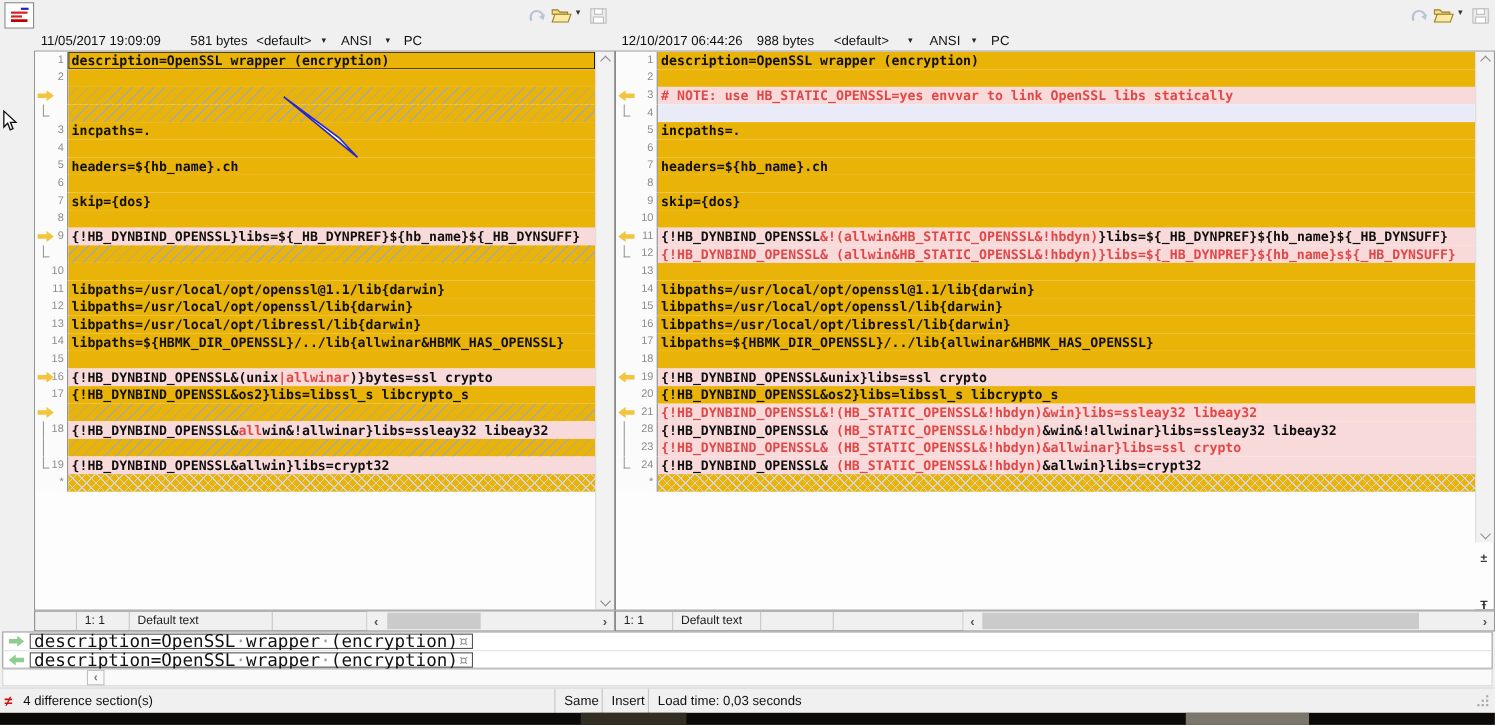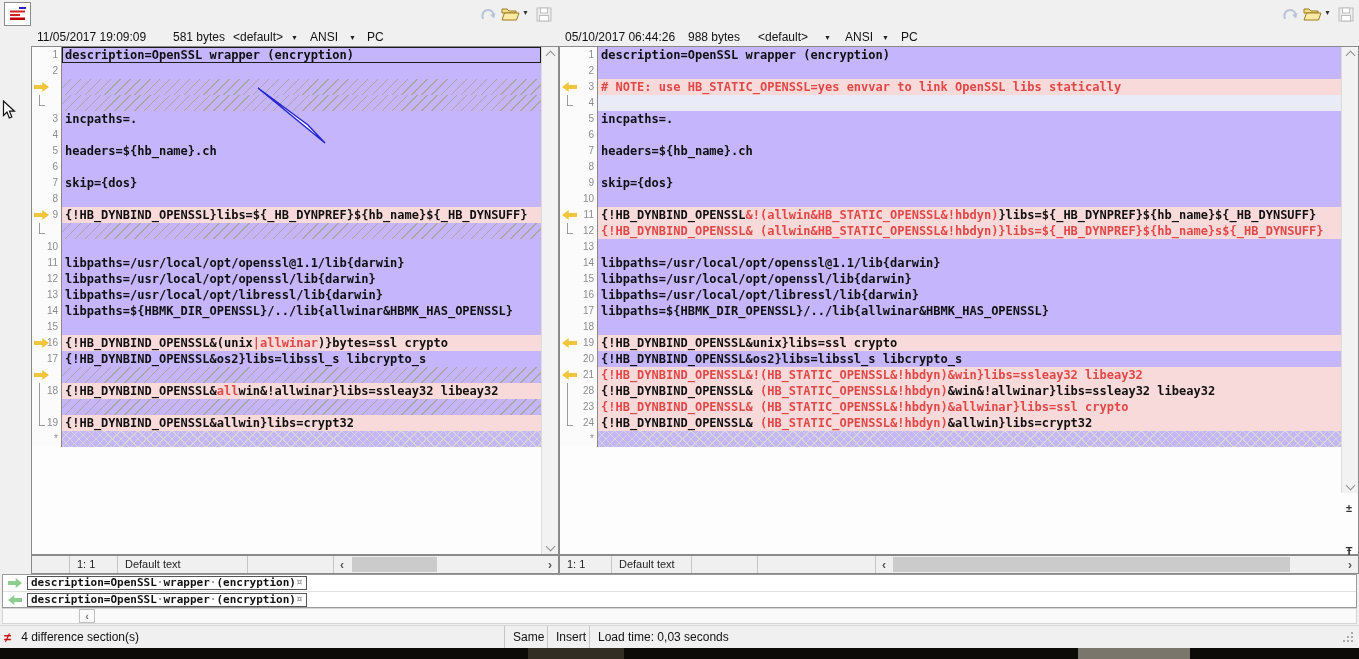--- a/index.html
+++ b/index.html
@@ -38,21 +38,21 @@
   #pane-right .gut{width:38px}
   .lnum{position:absolute;right:3px;top:0;line-height:16px;font-size:10px;color:#8c8c8c}
   .marker{position:absolute;left:2px;top:3px;width:15px;height:10px;background:#f2c53d;
     filter:drop-shadow(0 0 1px #6f5f12)}
   .arrow-right{clip-path:polygon(0 30%,55% 30%,55% 0,100% 50%,55% 100%,55% 70%,0 70%)}
   .arrow-left{clip-path:polygon(100% 30%,45% 30%,45% 0,0 50%,45% 100%,45% 70%,100% 70%)}
   .bracket{position:absolute;left:7px;top:0;width:6px;border-left:1px solid #9a9a9a}
   .b-mid{height:16px}
   .b-end{height:11px;border-bottom:1px solid #9a9a9a}
   .ctext{flex:1;line-height:16px;font-family:"DejaVu Sans Mono",monospace;font-weight:bold;
-    font-size:12px;white-space:pre;padding-left:3px;overflow:hidden;background:#c4b5fd}
+    font-size:12px;white-space:pre;padding-left:3px;overflow:hidden;background:#eab308}
   .bg-changed .ctext{background:#f9dada}
   .bg-added .ctext{background:#e9ebf8}
   .t-hatch{background-image:repeating-linear-gradient(135deg,rgba(0,0,0,0) 0 6px,#a8a8a8 6px 7px)}
   .t-eof{background-image:repeating-linear-gradient(45deg,rgba(0,0,0,0) 0 5px,#d6d6d6 5px 6px),
     repeating-linear-gradient(135deg,rgba(0,0,0,0) 0 5px,#d6d6d6 5px 6px)}
   .curline{box-shadow:inset 0 0 0 1px #1c1c1c}
   .seg-k{color:#101010}
   .seg-r{color:#e04848}
   .seg-g{color:#9a9a9a}
 
@@ -85,21 +85,21 @@
     font-weight:bold;color:#555;font-size:12px}
 
   
   #merge-panel{position:absolute;left:2px;top:574px;width:1355px;height:34px;background:#fff;
     border:1px solid #9a9a9a}
   .mrow{height:16px;position:relative}
   .mrow + .mrow{border-top:1px solid #e2e2e2}
   .marrow{position:absolute;left:5px;top:3px;width:14px;height:10px;background:#8fcc8f;
     filter:drop-shadow(0 0 1px #2f7d32)}
   .mtext{position:absolute;left:24px;top:1px;border:1px solid #555;padding:0 3px;
-    font-family:"DejaVu Sans Mono",monospace;font-weight:bold;font-size:11px;line-height:12px;white-space:pre}
+    font-family:"DejaVu Sans Mono",monospace;font-weight:normal;font-size:16px;line-height:12px;white-space:pre}
 
   
   #merge-scroll{position:absolute;left:2px;top:608px;width:1355px;height:16px;background:#fafafa;
     border:1px solid #d5d5d5}
   #merge-scroll .box{position:absolute;left:76px;top:0;width:16px;height:14px;border:1px solid #c0c0c0;
     display:flex;align-items:center;justify-content:center;color:#777;font-size:11px;font-weight:bold}
 
   
   #main-status{position:absolute;left:0;top:625px;width:1359px;height:23px;background:#f0f0f0;
     border-top:1px solid #d8d8d8;display:flex;align-items:center;font-size:12px;color:#111}
@@ -177,21 +177,21 @@
 <div class="inforow">
   <span style="left:37px">11/05/2017 19:09:09</span>
   <span style="left:173px">581 bytes</span>
   <span style="left:233px">&lt;default&gt;</span>
   <span class="caret" style="left:291px">▼</span>
   <span style="left:310px">ANSI</span>
   <span class="caret" style="left:349px">▼</span>
   <span style="left:367px">PC</span>
 </div>
 <div class="inforow">
-  <span style="left:565px">05/10/2017 06:44:26</span>
+  <span style="left:565px">12/10/2017 06:44:26</span>
   <span style="left:688px">988 bytes</span>
   <span style="left:758px">&lt;default&gt;</span>
   <span class="caret" style="left:824px">▼</span>
   <span style="left:845px">ANSI</span>
   <span class="caret" style="left:882px">▼</span>
   <span style="left:901px">PC</span>
 </div>
 
 <div class="pane" id="pane-left">
   <div class="rows" id="left-pane-rows">

